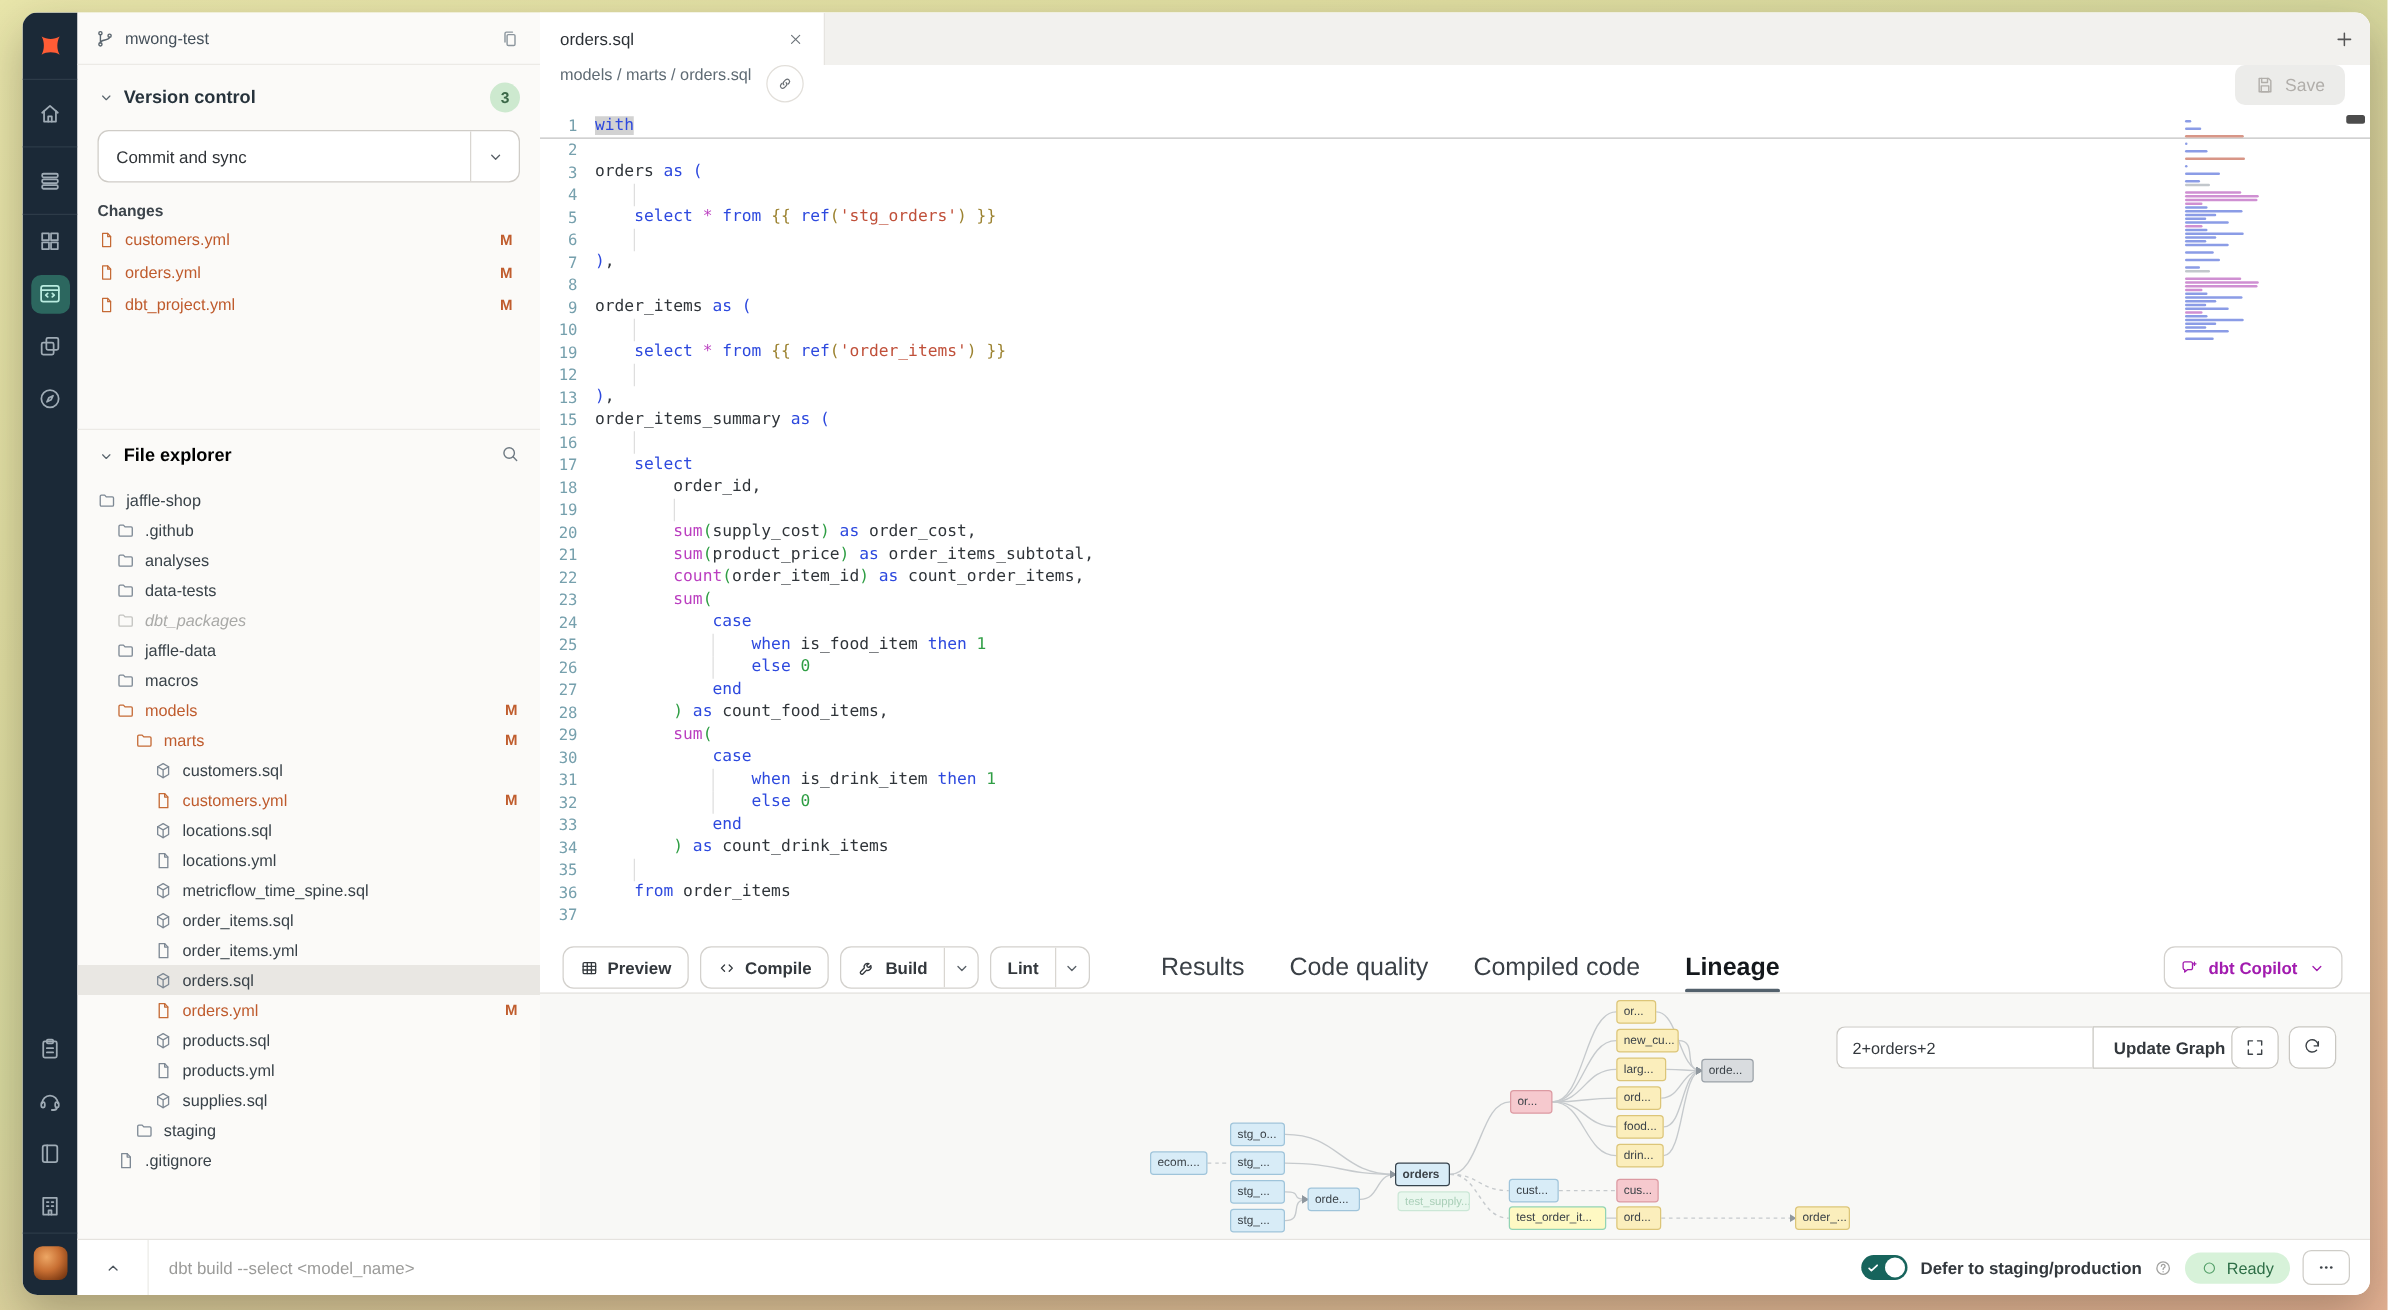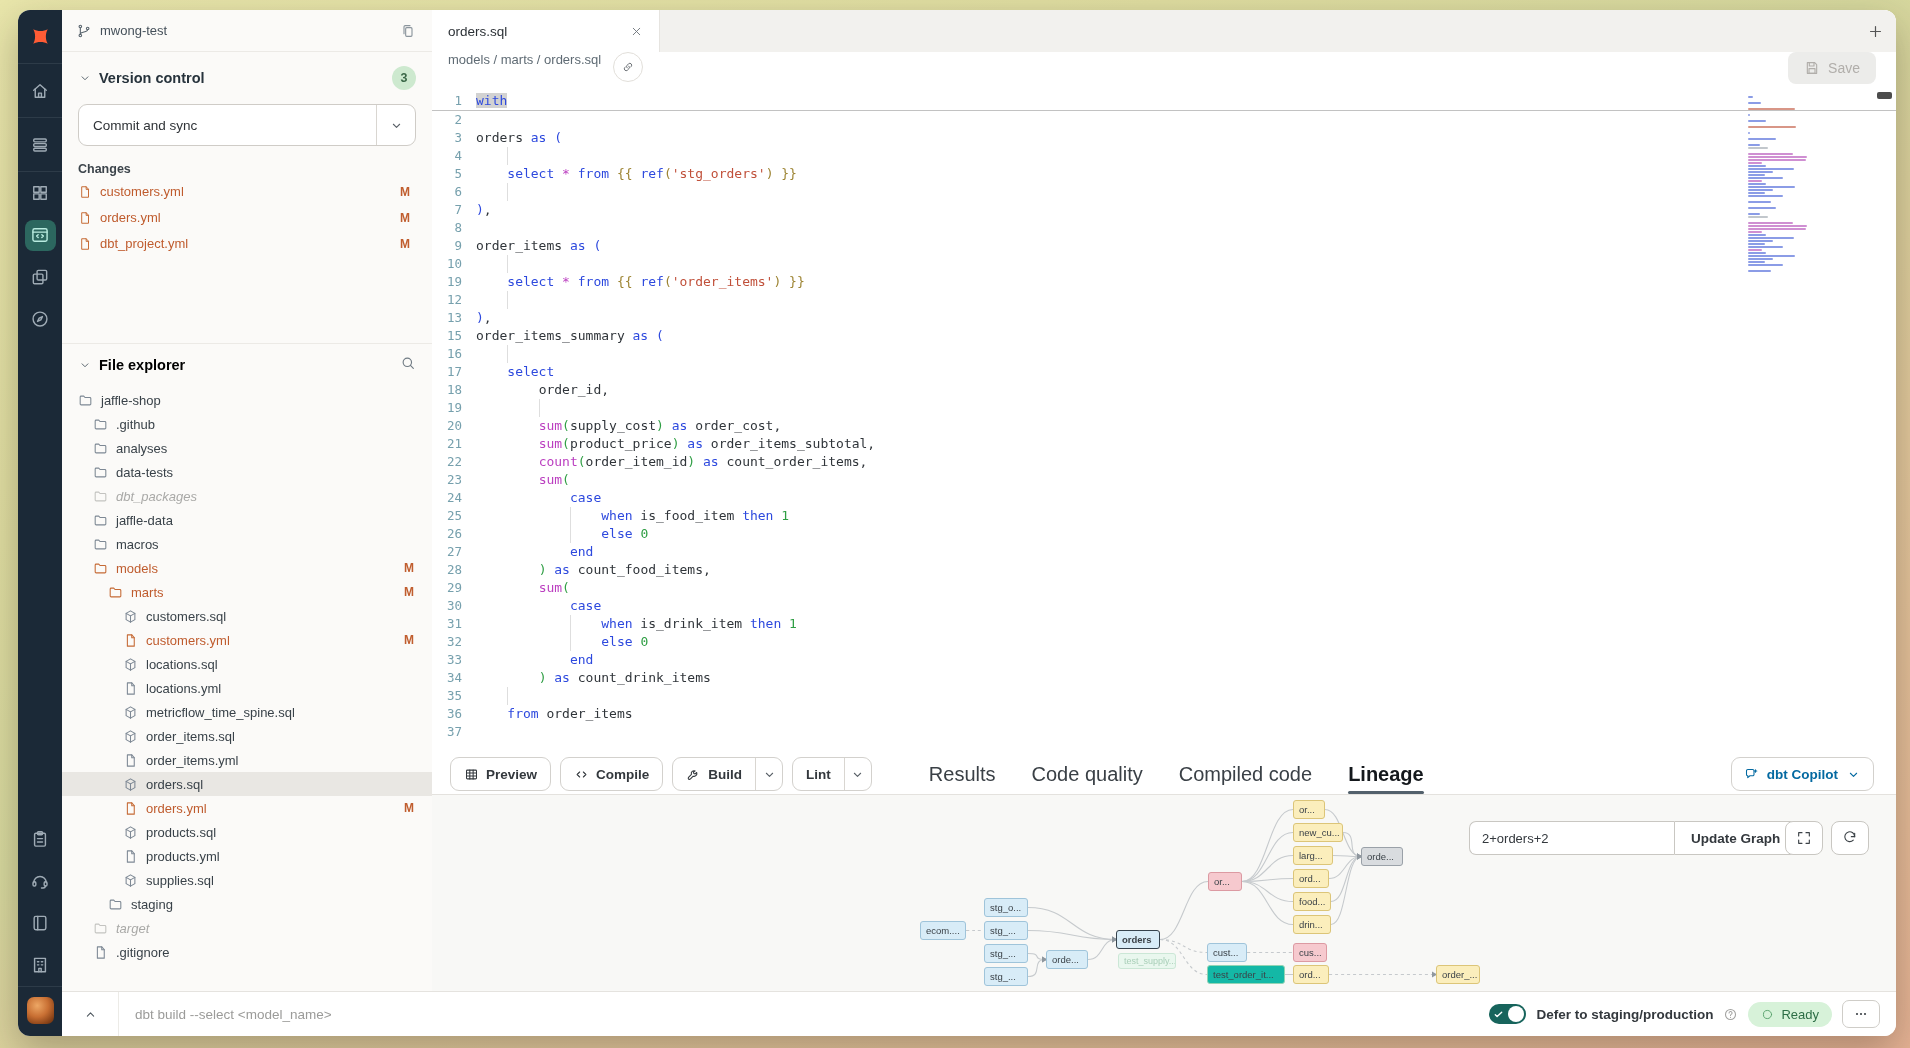--- a/index.html
+++ b/index.html
@@ -92,31 +92,31 @@
   
   .toolbar{height:40px;flex:none;display:flex;align-items:center;padding:0 22px 0 18px;background:#fff;}
   .tbtn{display:flex;align-items:stretch;height:34px;background:#fff;border:1px solid #d3d1cd;border-radius:9px;margin-right:9px;overflow:hidden;}
   .tbtn .seg{display:flex;align-items:center;gap:7px;padding:0 13px;font-size:13.5px;font-weight:600;color:#33383d;}
   .tbtn .caret{width:26px;border-left:1px solid #d9d6d1;display:flex;align-items:center;justify-content:center;color:#5a6168;}
   .tbtn svg{width:15px;height:15px;}
   .edit-tabs{display:flex;align-items:center;height:40px;margin-left:48px;gap:36px;}
   .etab{font-size:20px;color:#3a4046;height:40px;display:flex;align-items:center;position:relative;}
   .etab.active{color:#14181c;font-weight:600;}
   .etab.active:after{content:"";position:absolute;left:0;right:0;bottom:0;height:3px;background:#53616c;border-radius:2px;}
-  .copilot{margin-left:auto;display:flex;align-items:center;gap:8px;height:34px;border:1px solid #d3d1cd;border-radius:9px;background:#fff;padding:0 12px;font-size:13.5px;font-weight:600;color:#0369a1;}
+  .copilot{margin-left:auto;display:flex;align-items:center;gap:8px;height:34px;border:1px solid #d3d1cd;border-radius:9px;background:#fff;padding:0 12px;font-size:13.5px;font-weight:600;color:#a21caf;}
   .copilot svg{width:15px;height:15px;}
   
   .lineage{height:197px;flex:none;position:relative;background:#f8f8f6;border-top:1px solid #e4e2de;}
   .lin-svg{position:absolute;left:0;top:0;}
   .lnode{position:absolute;height:19px;box-sizing:border-box;border-radius:3px;border:1px solid;
     font-size:9.5px;color:#3b4248;padding:0 5px;line-height:17px;white-space:nowrap;overflow:hidden;}
   .lc-b{background:#d8ecf7;border-color:#9fc4da;}
   .lc-y{background:#fbeebc;border-color:#dcc578;}
   .lc-p{background:#f6c9ce;border-color:#dc9aa2;}
-  .lc-g{background:#14b8a6;border-color:#93d4b4;}
+  .lc-g{background:#fef9c3;border-color:#93d4b4;}
   .lc-gr{background:#d9dcdf;border-color:#9aa1a8;}
   .lnode.sel{border:1.6px solid #36434d;font-weight:600;}
   .lnode.faint{background:#e9f7ee;border-color:#cbe7d6;color:#a9cfb8;height:16px;line-height:14px;font-size:9px;}
   .lin-controls{position:absolute;top:26px;left:1037px;display:flex;align-items:stretch;height:34px;}
   .lin-input{width:180px;border:1px solid #c9c7c2;border-right:none;border-radius:7px 0 0 7px;padding:0 12px;font-size:13px;color:#33383d;font-family:"Liberation Sans",sans-serif;background:#fff;}
   .lin-update{border:1px solid #c9c7c2;border-radius:0 7px 7px 0;background:#fff;font-size:13.5px;font-weight:600;color:#33383d;padding:0 16px;}
   .sqbtn{position:absolute;top:26px;width:38px;height:34px;border:1px solid #c9c7c2;border-radius:8px;background:#fff;display:flex;align-items:center;justify-content:center;color:#3c4247;}
   .sqbtn svg{width:16px;height:16px;}
   
   .bottombar{position:absolute;left:44px;right:0;bottom:0;height:44px;background:#fff;border-top:1px solid #e5e3df;display:flex;align-items:center;}
@@ -496,28 +496,20 @@
             </span>
             <span class="lbl">supplies.sql</span>
           </div>
           <div class="tree-row" style="padding-left: 46px;">
             <span style="display:flex;">
               <svg viewBox="0 0 24 24" fill="none" stroke="currentColor" stroke-width="1.7" stroke-linecap="round" stroke-linejoin="round">
                 <path d="M3.5 6.5A1.5 1.5 0 0 1 5 5h4.2l2 2.2H19a1.5 1.5 0 0 1 1.5 1.5v8.8A1.5 1.5 0 0 1 19 19H5a1.5 1.5 0 0 1-1.5-1.5z"></path>
               </svg>
             </span>
             <span class="lbl">staging</span>
-          </div>
-          <div class="tree-row muted" style="padding-left: 31px;">
-            <span style="display:flex;">
-              <svg viewBox="0 0 24 24" fill="none" stroke="currentColor" stroke-width="1.7" stroke-linecap="round" stroke-linejoin="round">
-                <path d="M3.5 6.5A1.5 1.5 0 0 1 5 5h4.2l2 2.2H19a1.5 1.5 0 0 1 1.5 1.5v8.8A1.5 1.5 0 0 1 19 19H5a1.5 1.5 0 0 1-1.5-1.5z"></path>
-              </svg>
-            </span>
-            <span class="lbl">target</span>
           </div>
           <div class="tree-row" style="padding-left: 31px;">
             <span style="display:flex;">
               <svg viewBox="0 0 24 24" fill="none" stroke="currentColor" stroke-width="1.7" stroke-linecap="round" stroke-linejoin="round">
                 <path d="M7 3h7l4 4.2V21H7z"></path>
                 <path d="M14 3v4.5h4"></path>
               </svg>
             </span>
             <span class="lbl">.gitignore</span>
           </div>

